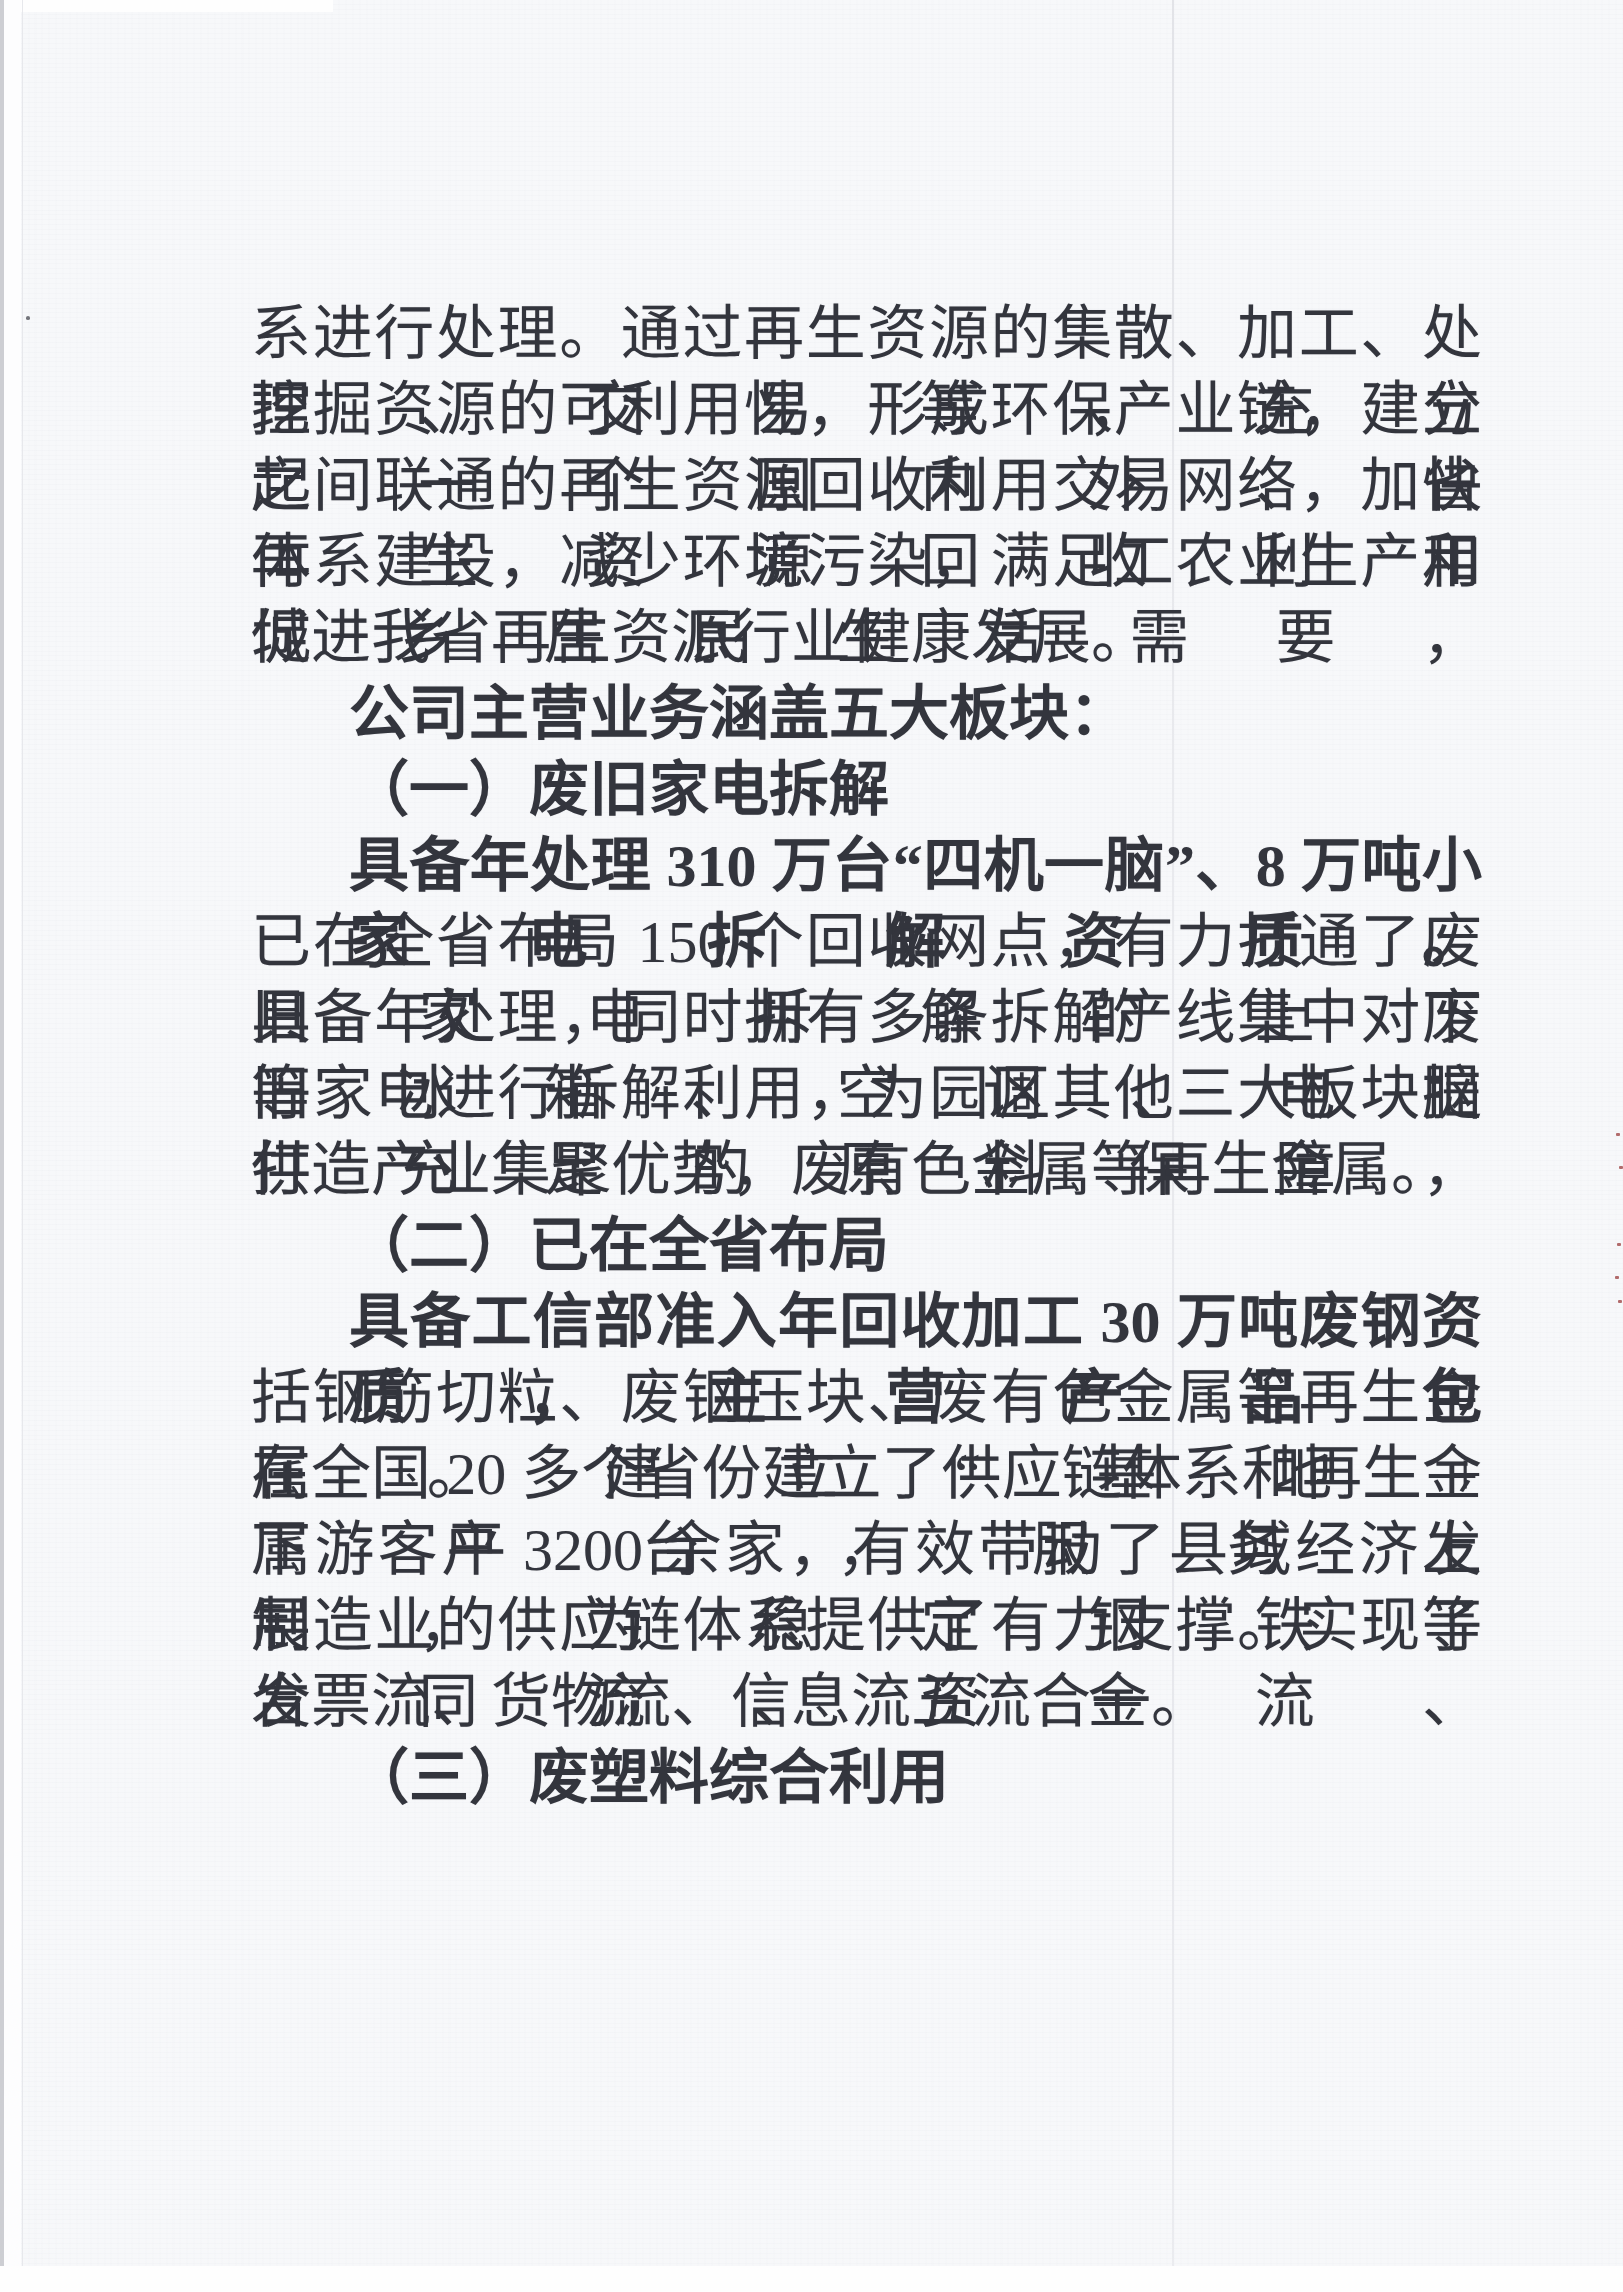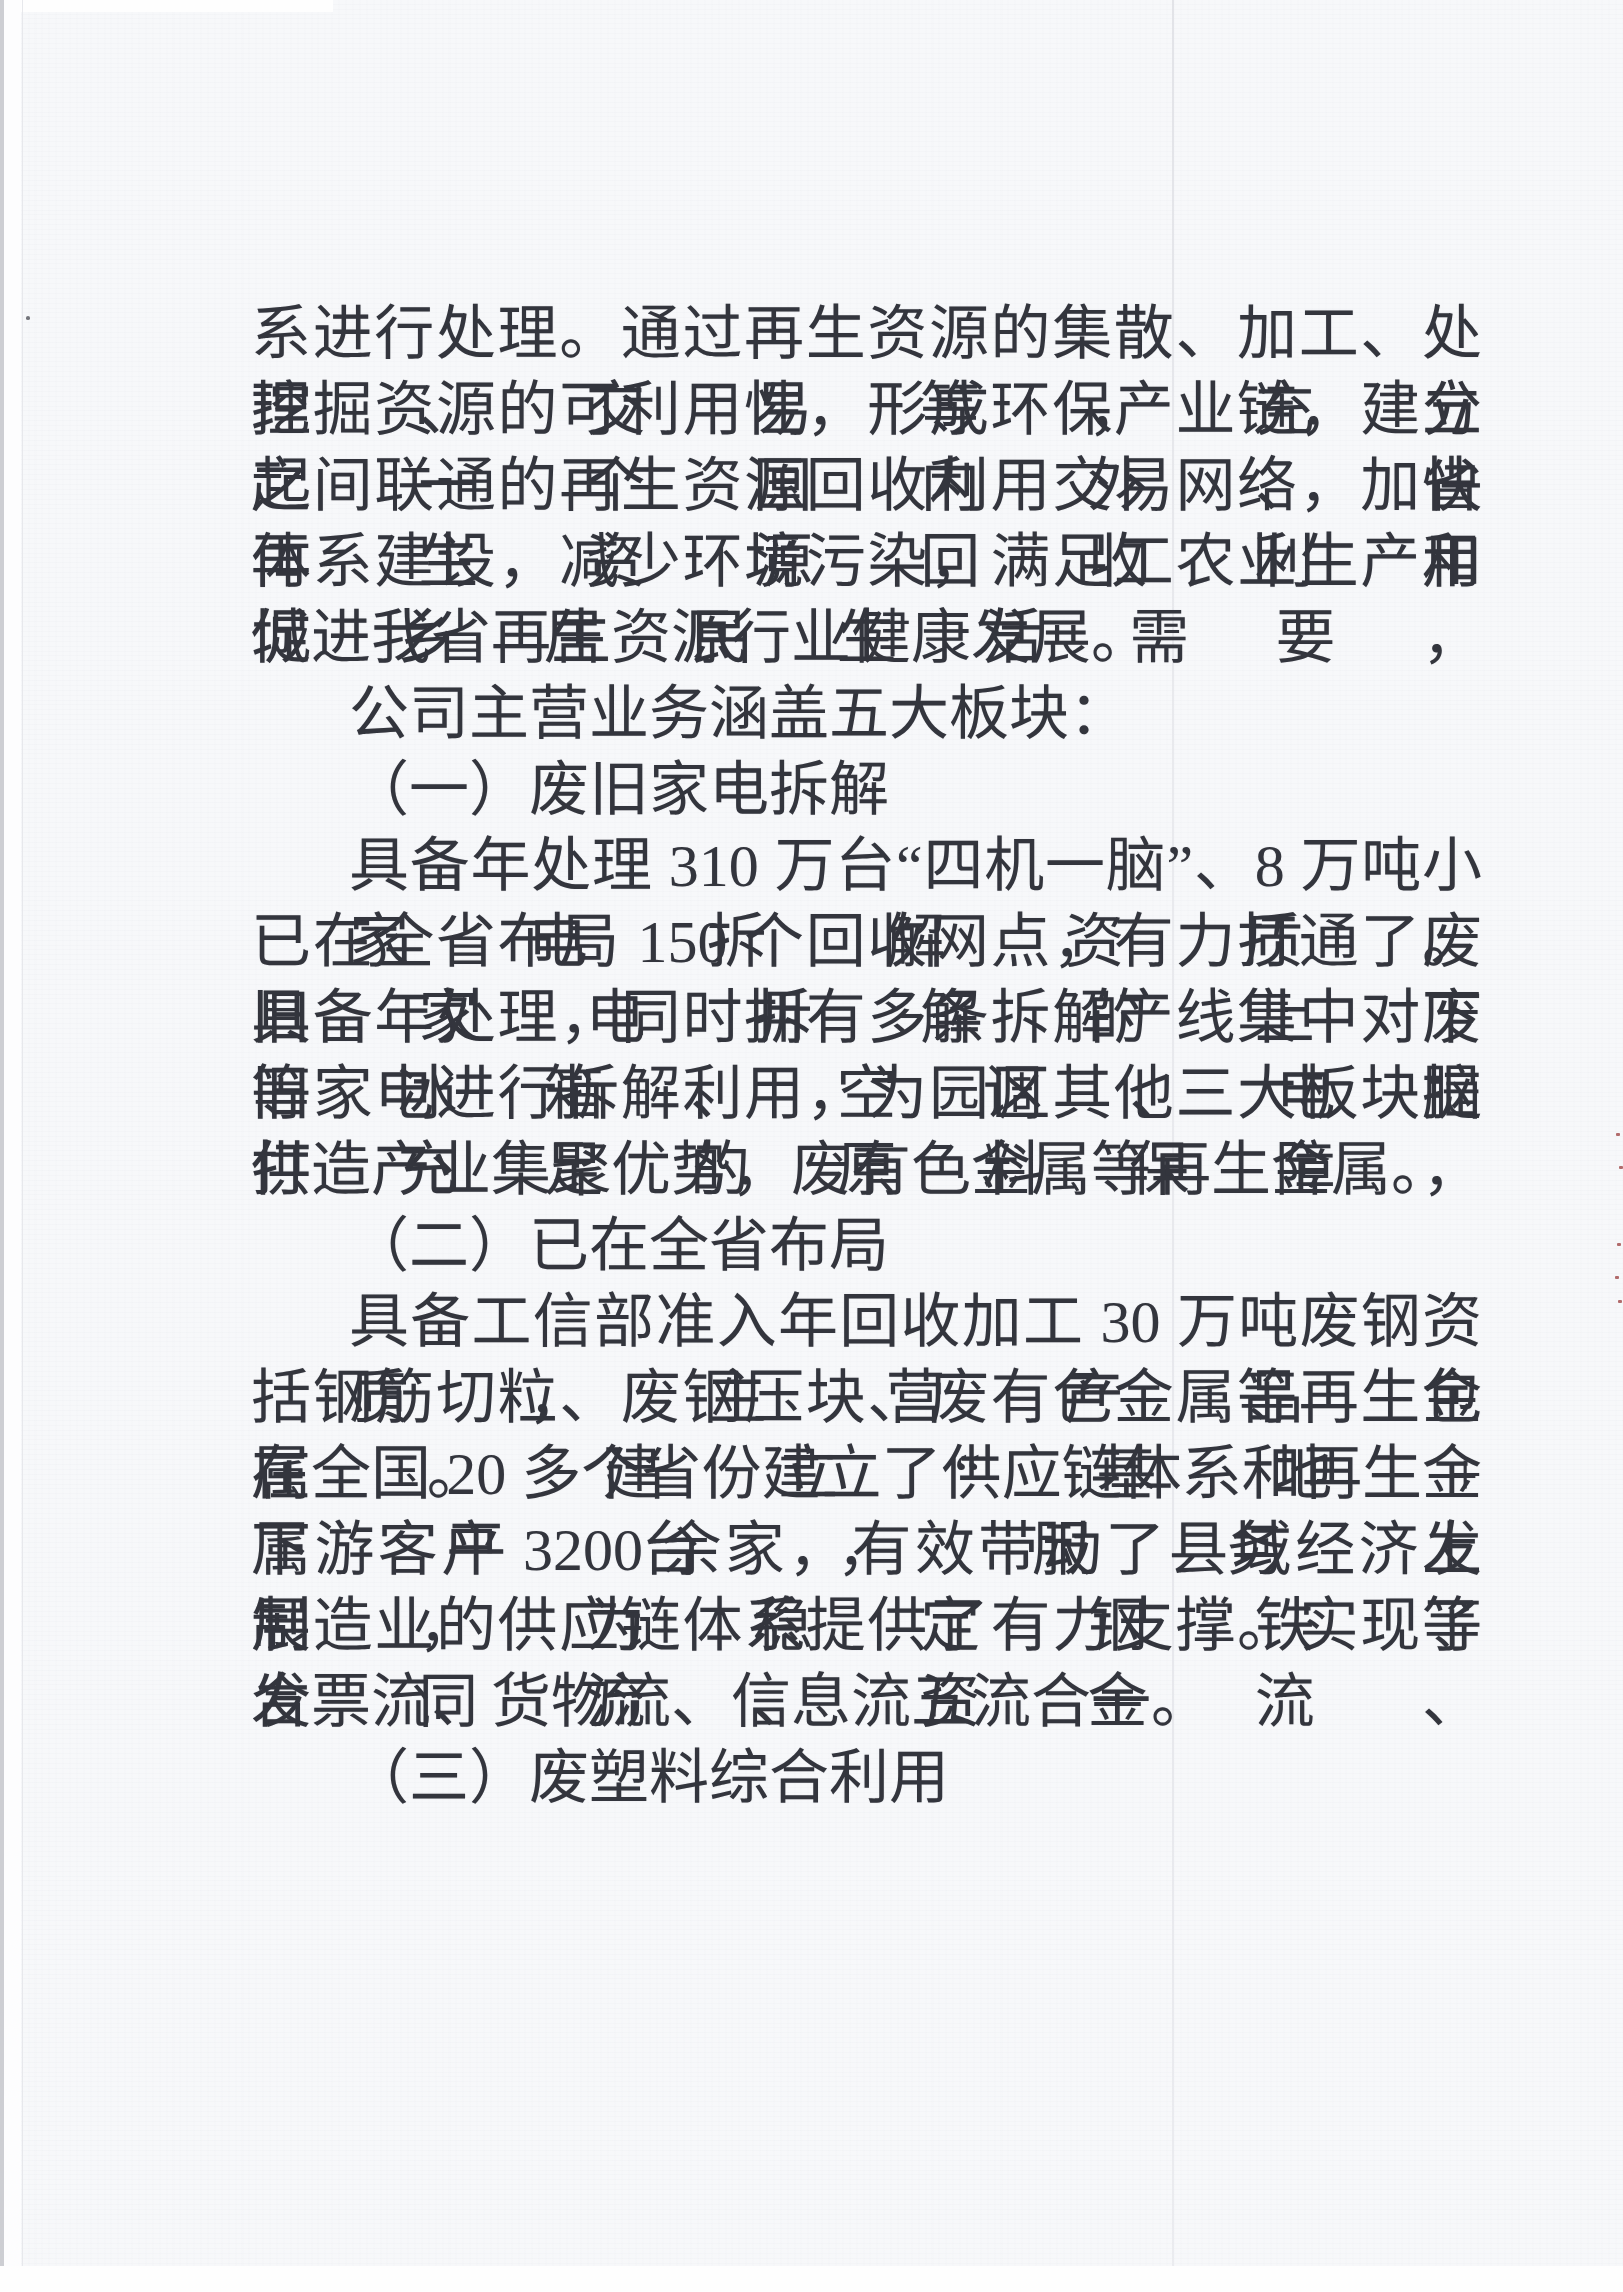--- a/index.html
+++ b/index.html
@@ -67,21 +67,21 @@
     line-height: 76px;
     font-weight: 400;
     letter-spacing: 0px;
     color: #33353d;
     text-shadow: 0 0 1px rgba(70,72,85,0.25);
   }
   .doc-line {
     white-space: pre-wrap;
     height: 76px;
   }
-  .doc-line.indent { padding-left: 98px; }
+  .doc-line.indent { padding-left: 98px; font-weight: bold; }
   .doc-line.justify {
     text-align: justify;
     text-align-last: justify;
     text-justify: inter-ideograph;
   }
 </style>
 </head>
 <body>
 
 <div class="paper">

